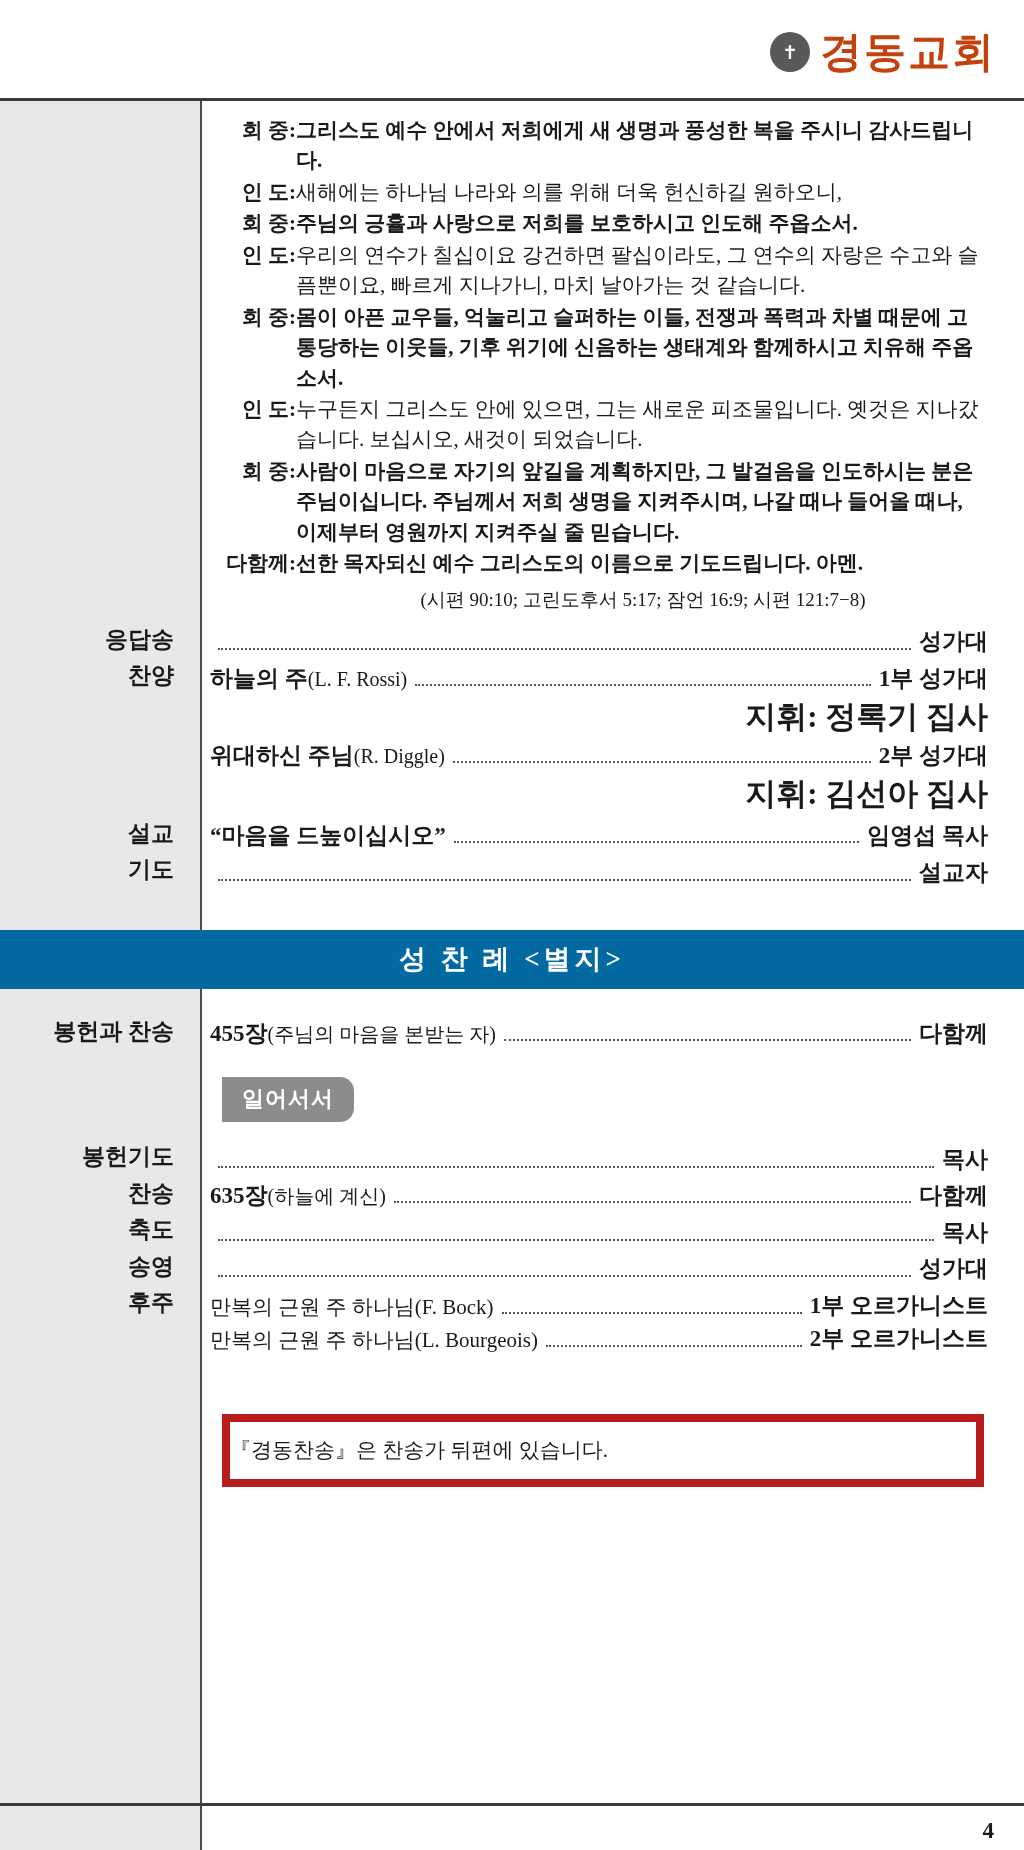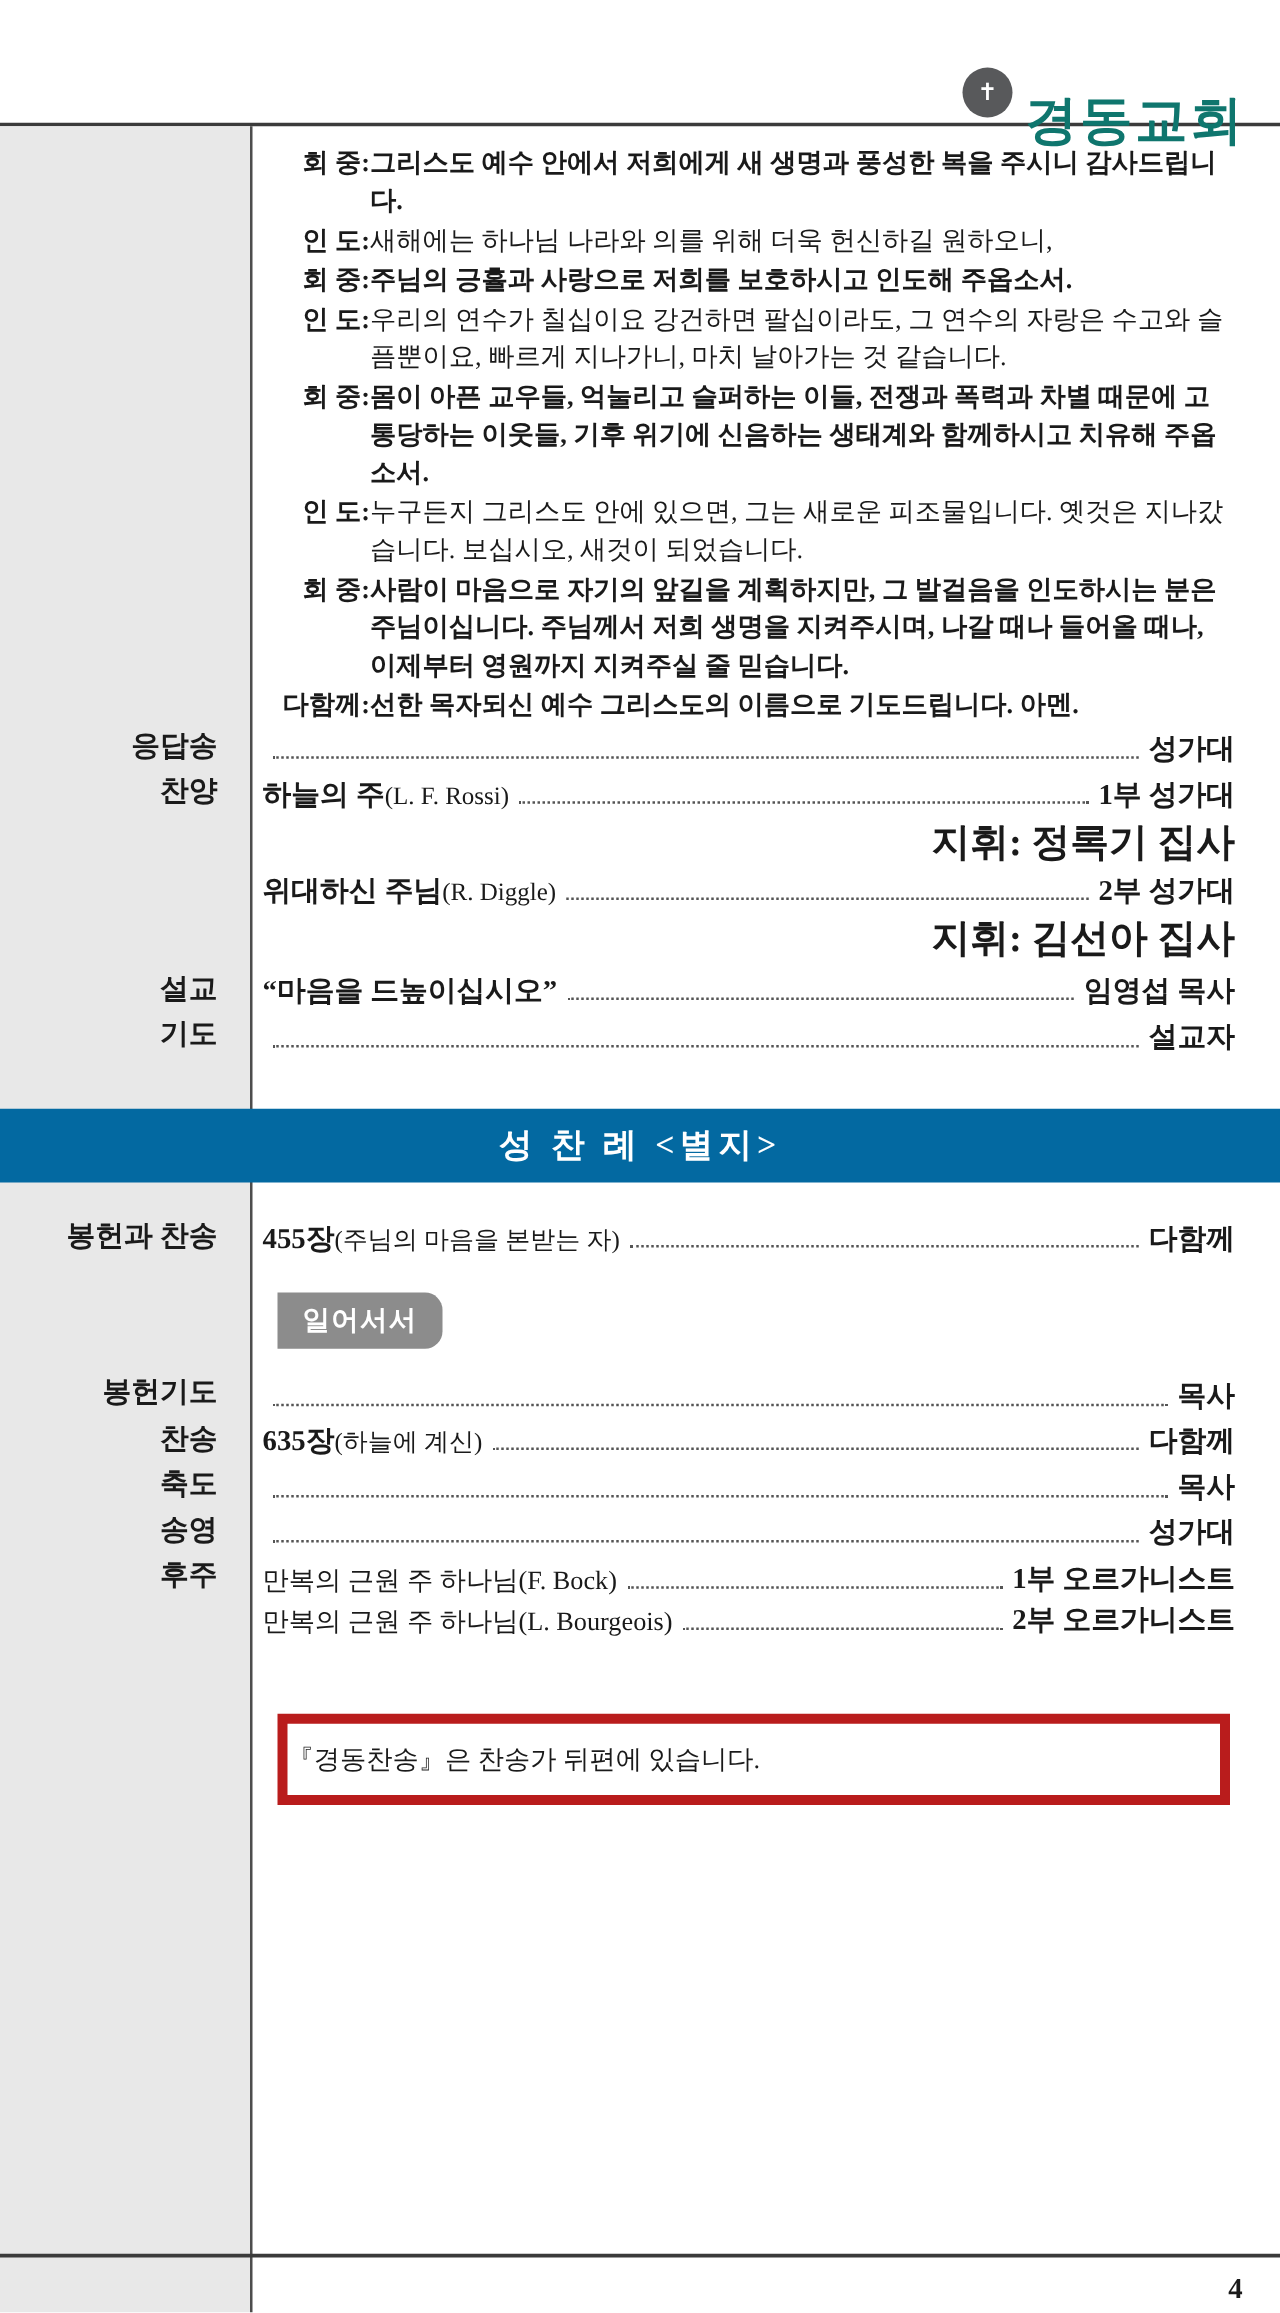--- a/index.html
+++ b/index.html
@@ -35,23 +35,22 @@
     display: flex; align-items: center; justify-content: center;
     color: #fff;
     font-size: 19px;
     line-height: 1;
     font-family: "Liberation Serif", serif;
   }
   .logo-text {
     font-size: 42px;
     font-weight: bold;
     letter-spacing: 2px;
-    color: #0f766e;
+    color: #c2410c;
     font-family: "Liberation Serif", "DejaVu Serif", serif;
-    margin-top: 44px;
   }
   .header-rule {
     height: 3px;
     background: #3b3b3b;
     width: 100%;
   }
 
   
   .sheet {
     position: relative;
@@ -280,20 +279,21 @@
       <div class="resp-row">
         <div class="resp-speaker">회  중:</div>
         <div class="resp-text bold">사람이 마음으로 자기의 앞길을 계획하지만, 그 발걸음을 인도하시는 분은 주님이십니다. 주님께서 저희 생명을 지켜주시며, 나갈 때나 들어올 때나, 이제부터 영원까지 지켜주실 줄 믿습니다.</div>
       </div>
 
       <div class="resp-row">
         <div class="resp-speaker">다함께:</div>
         <div class="resp-text bold">선한 목자되신 예수 그리스도의 이름으로 기도드립니다. 아멘.</div>
       </div>
 
+      <div class="scripture-ref">(시편 90:10; 고린도후서 5:17; 잠언 16:9; 시편 121:7−8)</div>
     </div>
 
     <div>
 
       <div class="order-line">
         <div class="ol-label">응답송</div>
         <div class="ol-mid">
           <span class="dots"></span>
         </div>
         <div class="ol-value">성가대</div>

